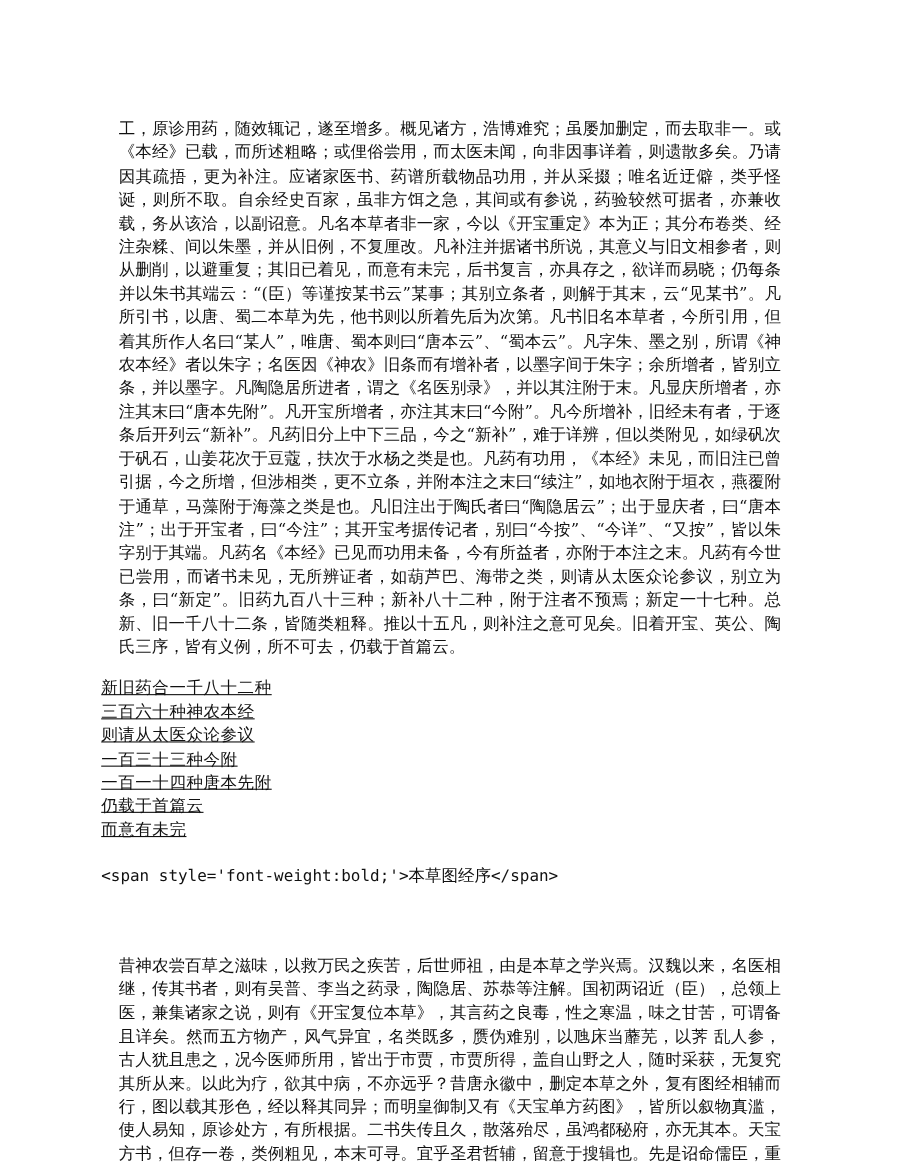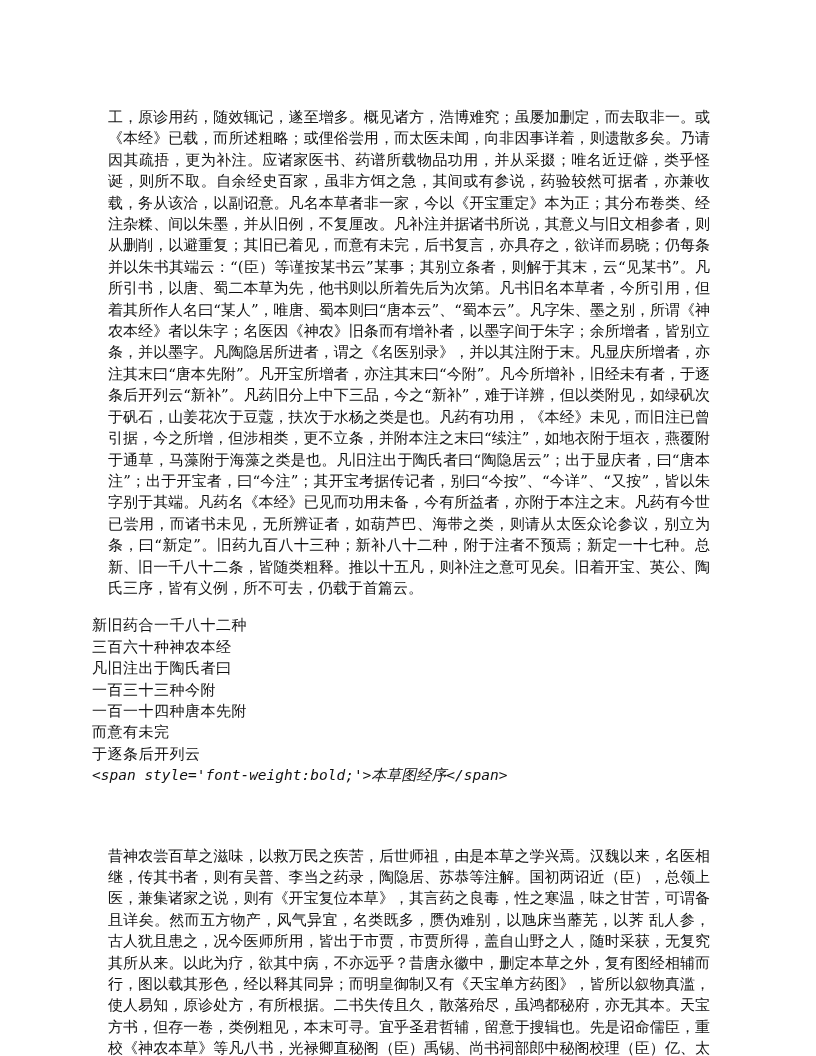--- a/index.html
+++ b/index.html
@@ -26,55 +26,56 @@
       line-height: 21.4px;
       text-align: justify;
       text-justify: inter-character;
       word-break: break-all;
       margin: 16px;
     }
     .list {
       margin: 0;
       padding: 0;
       list-style: none;
+      text-decoration: underline;
     }
     .list li {
       font-size: 15px;
       line-height: 21.4px;
       letter-spacing: 0.5px;
     }
     .raw-heading {
       font-size: 15px;
       line-height: 21.4px;
+      margin-top: 21px;
       white-space: pre;
-      font-style: italic;
     }
     .mono {
       font-family: "DejaVu Sans Mono", "Liberation Mono", monospace;
       font-size: 14.5px;
     }
     .gap {
       height: 43px;
     }
   </style>
 </head>
 <body>
 
 <div class="page">
 
   <p class="para">工，原诊用药，随效辄记，遂至增多。概见诸方，浩博难究；虽屡加删定，而去取非一。或《本经》已载，而所述粗略；或俚俗尝用，而太医未闻，向非因事详着，则遗散多矣。乃请因其疏捂，更为补注。应诸家医书、药谱所载物品功用，并从采掇；唯名近迂僻，类乎怪诞，则所不取。自余经史百家，虽非方饵之急，其间或有参说，药验较然可据者，亦兼收载，务从该洽，以副诏意。凡名本草者非一家，今以《开宝重定》本为正；其分布卷类、经注杂糅、间以朱墨，并从旧例，不复厘改。凡补注并据诸书所说，其意义与旧文相参者，则从删削，以避重复；其旧已着见，而意有未完，后书复言，亦具存之，欲详而易晓；仍每条并以朱书其端云：“(臣）等谨按某书云”某事；其别立条者，则解于其末，云“见某书”。凡所引书，以唐、蜀二本草为先，他书则以所着先后为次第。凡书旧名本草者，今所引用，但着其所作人名曰“某人”，唯唐、蜀本则曰“唐本云”、“蜀本云”。凡字朱、墨之别，所谓《神农本经》者以朱字；名医因《神农》旧条而有增补者，以墨字间于朱字；余所增者，皆别立条，并以墨字。凡陶隐居所进者，谓之《名医别录》，并以其注附于末。凡显庆所增者，亦注其末曰“唐本先附”。凡开宝所增者，亦注其末曰“今附”。凡今所增补，旧经未有者，于逐条后开列云“新补”。凡药旧分上中下三品，今之“新补”，难于详辨，但以类附见，如绿矾次于矾石，山姜花次于豆蔻，扶次于水杨之类是也。凡药有功用，《本经》未见，而旧注已曾引据，今之所增，但涉相类，更不立条，并附本注之末曰“续注”，如地衣附于垣衣，燕覆附于通草，马藻附于海藻之类是也。凡旧注出于陶氏者曰“陶隐居云”；出于显庆者，曰“唐本注”；出于开宝者，曰“今注”；其开宝考据传记者，别曰“今按”、“今详”、“又按”，皆以朱字别于其端。凡药名《本经》已见而功用未备，今有所益者，亦附于本注之末。凡药有今世已尝用，而诸书未见，无所辨证者，如葫芦巴、海带之类，则请从太医众论参议，别立为条，曰“新定”。旧药九百八十三种；新补八十二种，附于注者不预焉；新定一十七种。总新、旧一千八十二条，皆随类粗释。推以十五凡，则补注之意可见矣。旧着开宝、英公、陶氏三序，皆有义例，所不可去，仍载于首篇云。</p>
 
   <ul class="list">
     <li>新旧药合一千八十二种</li>
     <li>三百六十种神农本经</li>
-    <li>凡旧注出于陶氏者曰</li>
+    <li>则请从太医众论参议</li>
     <li>一百三十三种今附</li>
     <li>一百一十四种唐本先附</li>
+    <li>仍载于首篇云</li>
     <li>而意有未完</li>
-    <li>于逐条后开列云</li>
   </ul>
 
   <div class="raw-heading"><span class="mono">&lt;span style='font-weight:bold;'&gt;</span><span>本草图经序</span><span class="mono">&lt;/span&gt;</span></div>
 
   <div class="gap"></div>
 
   <p class="para">昔神农尝百草之滋味，以救万民之疾苦，后世师祖，由是本草之学兴焉。汉魏以来，名医相继，传其书者，则有吴普、李当之药录，陶隐居、苏恭等注解。国初两诏近（臣），总领上医，兼集诸家之说，则有《开宝复位本草》，其言药之良毒，性之寒温，味之甘苦，可谓备且详矣。然而五方物产，风气异宜，名类既多，赝伪难别，以虺床当蘼芜，以荠 乱人参，古人犹且患之，况今医师所用，皆出于市贾，市贾所得，盖自山野之人，随时采获，无复究其所从来。以此为疗，欲其中病，不亦远乎？昔唐永徽中，删定本草之外，复有图经相辅而行，图以载其形色，经以释其同异；而明皇御制又有《天宝单方药图》，皆所以叙物真滥，使人易知，原诊处方，有所根据。二书失传且久，散落殆尽，虽鸿都秘府，亦无其本。天宝方书，但存一卷，类例粗见，本末可寻。宜乎圣君哲辅，留意于搜辑也。先是诏命儒臣，重校《神农本草》等凡八书，光禄卿直秘阁（臣）禹锡、尚书祠部郎中秘阁校理（臣）亿、太常博士集贤校理（臣）颂、殿中丞（臣）检、光禄寺丞（臣）保衡，相次被选，仍领医官秦宗古、朱有章等，编绎累年，既而补注本草成书，奏御，又诏天下郡县，图上所产药本，用永徽故事，重命编述。（臣）禹锡以谓：考正群书，资众见，则其功易就；论著文本，出异手，则其体不一。今天下所上，绘事千名，其解说</p>
 
 </div>
 

